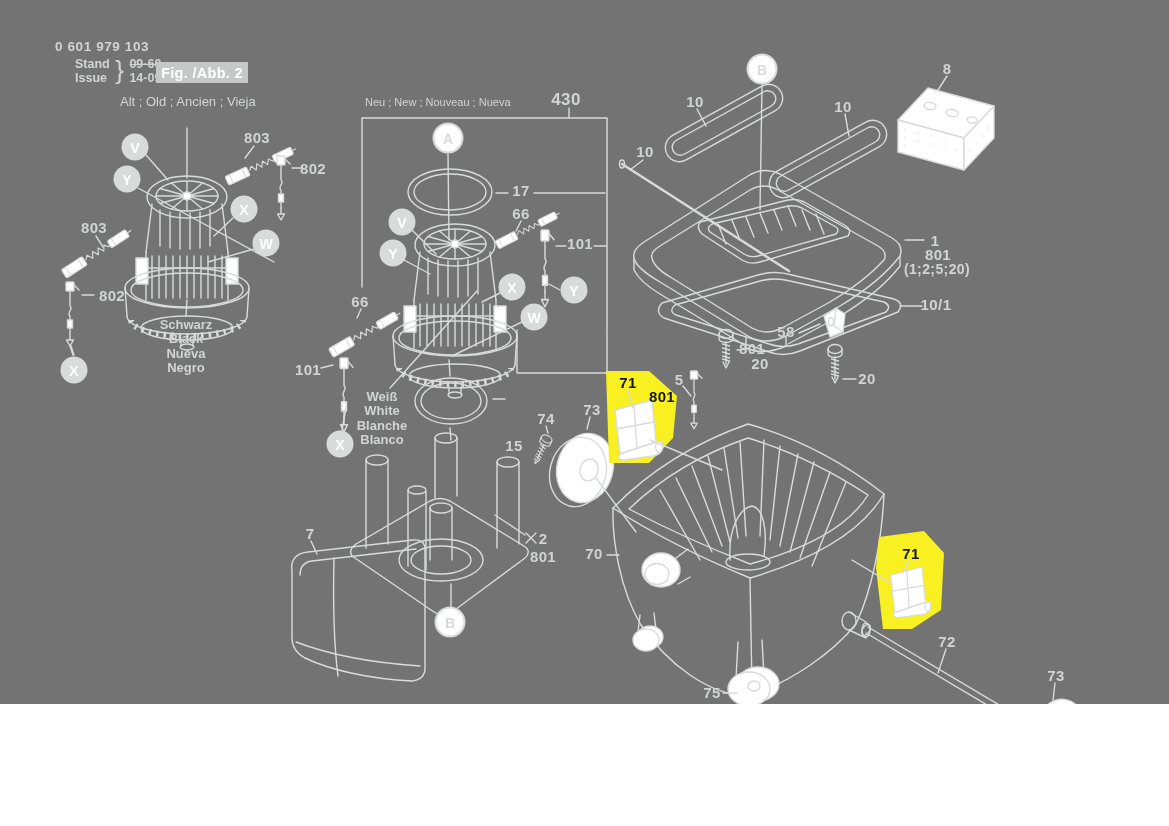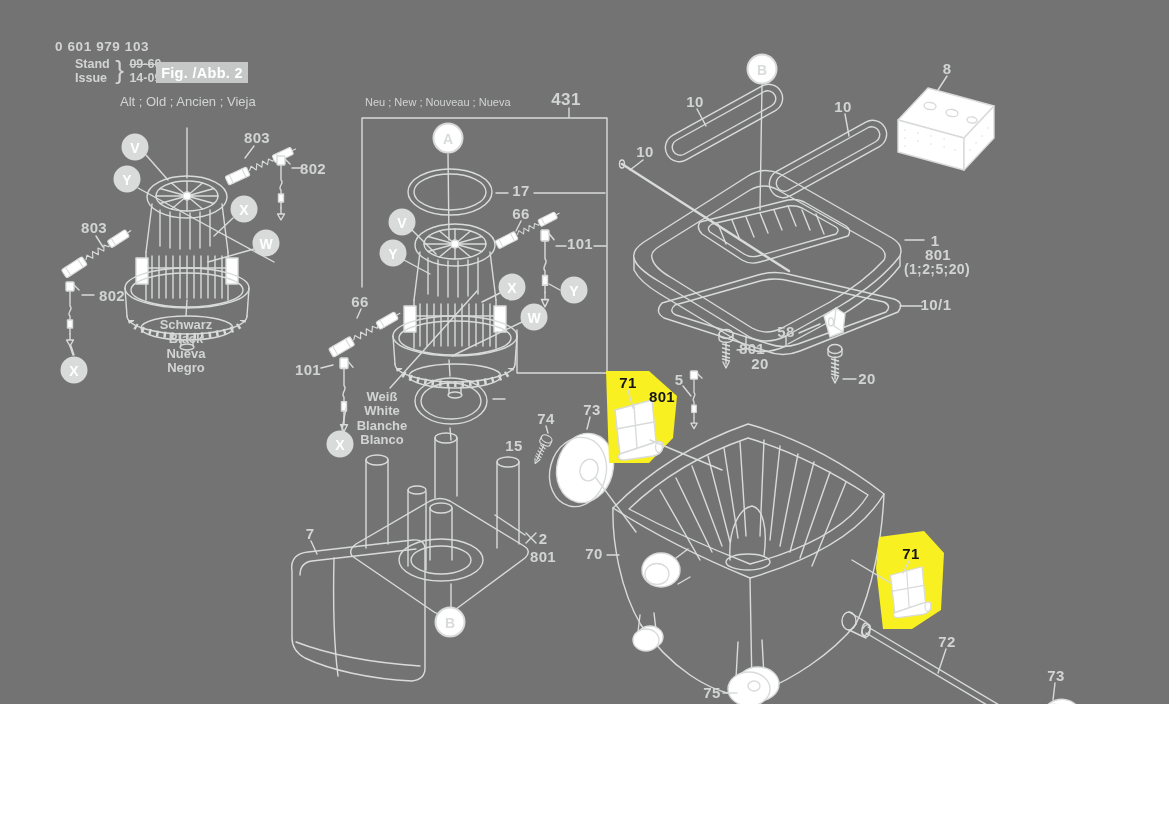--- a/index.html
+++ b/index.html
@@ -310,21 +310,21 @@
       <span class="plabel" style="font-size: 14px; left: 937px; top: 269px;">(1;2;5;20)</span>
       <span class="plabel" style="left: 936px; top: 304px;">10/1</span>
       <span class="plabel" style="left: 786px; top: 331px;">58</span>
       <span class="plabel" style="left: 752px; top: 348px;">801</span>
       <span class="plabel" style="left: 760px; top: 363px;">20</span>
       <span class="plabel" style="left: 867px; top: 378px;">20</span>
       <span class="plabel" style="left: 679px; top: 379px;">5</span>
       <span class="plabel" style="left: 947px; top: 641px;">72</span>
       <span class="plabel" style="left: 1056px; top: 675px;">73</span>
       <span class="plabel" style="left: 1095px; top: 729px;">74</span>
-      <span class="plabel" style="font-size: 17px; left: 566px; top: 100px;">431</span>
+      <span class="plabel" style="font-size: 17px; left: 566px; top: 100px;">430</span>
       <span class="plabel black" style="left: 628px; top: 382px;">71</span>
       <span class="plabel black" style="left: 662px; top: 396px;">801</span>
       <span class="plabel black" style="left: 911px; top: 553px;">71</span>
       <span class="marker filled" style="left: 135px; top: 147px;">V</span>
       <span class="marker filled" style="left: 127px; top: 179px;">Y</span>
       <span class="marker filled" style="left: 244px; top: 209px;">X</span>
       <span class="marker filled" style="left: 266px; top: 243px;">W</span>
       <span class="marker filled" style="left: 74px; top: 370px;">X</span>
       <span class="marker filled" style="left: 402px; top: 222px;">V</span>
       <span class="marker filled" style="left: 393px; top: 253px;">Y</span>

